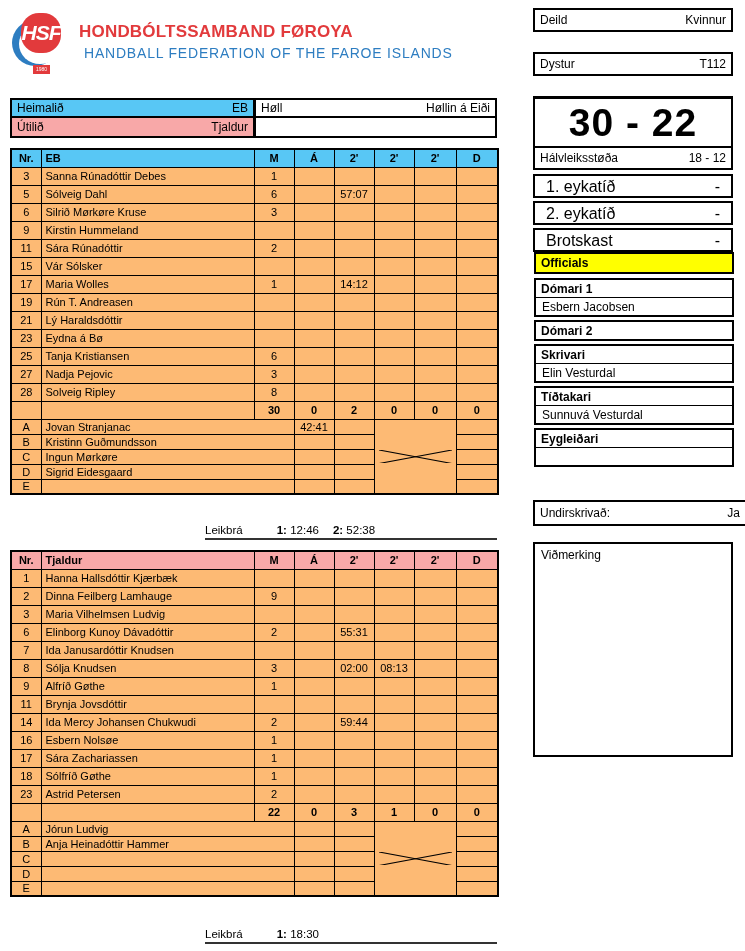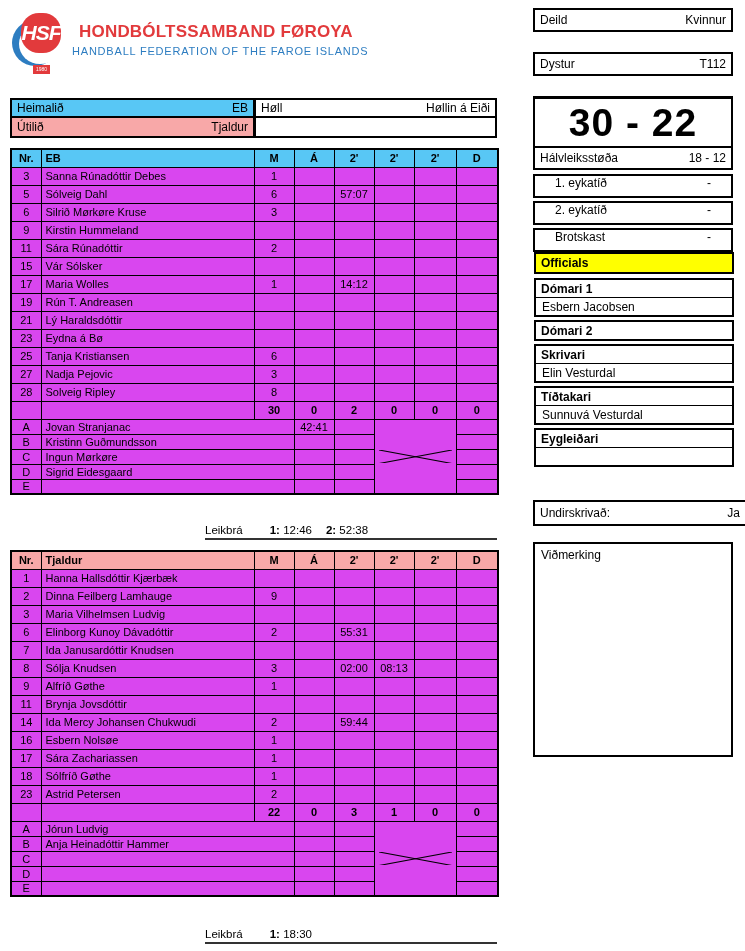--- a/index.html
+++ b/index.html
@@ -9,65 +9,65 @@
   
   .logo{position:absolute;left:12px;top:12px;width:58px;height:64px;}
   .logo-crescent{position:absolute;left:0px;top:8px;width:46px;height:46px;border-radius:50%;background:#2d7dc1;}
   .logo-crescent-hole{position:absolute;left:7px;top:12px;width:42px;height:40px;border-radius:50%;background:#fff;}
   .logo-badge{position:absolute;left:9px;top:1px;width:40px;height:40px;background:#e23a3c;border-radius:18px;
               display:flex;align-items:center;justify-content:center;}
   .logo-badge span{color:#fff;font-weight:bold;font-style:italic;font-size:21px;letter-spacing:-1px;}
   .logo-year{position:absolute;left:21px;top:53px;width:17px;height:9px;background:#e23a3c;color:#fff;
              font-size:5px;text-align:center;line-height:9px;}
   .brand-title{position:absolute;left:79px;top:22px;font-size:17px;font-weight:bold;color:#e23a3c;letter-spacing:0.2px;}
-  .brand-sub{position:absolute;left:72px;top:45px;font-size:11px;color:#2d7dc1;letter-spacing:0.8px;}
+  .brand-sub{position:absolute;left:84px;top:45px;font-size:14px;color:#2d7dc1;letter-spacing:0.8px;}
   #meta{position:absolute;left:533px;top:8px;width:200px;}
   .meta-row{border:2px solid #000;height:20px;display:flex;align-items:center;justify-content:space-between;
             padding:0 5px;font-size:12px;margin-bottom:20px;background:#fff;}
 
   
   .team-header{position:absolute;left:10px;top:98px;width:487px;font-size:12px;}
   .th-row{display:flex;height:20px;}
   .th-cell{border:1px solid #000;display:flex;align-items:center;justify-content:space-between;padding:0 5px;box-sizing:border-box;}
   .th-left{width:245px;border-width:2px;gap:44px;}
   .th-right{width:242px;border-width:2px;border-left-width:1px;background:#fff;}
   .th-row.second .th-cell{border-top-width:0px;}
 
   
-  table.roster{position:absolute;left:10px;border-collapse:collapse;table-layout:fixed;background:#d946ef;
+  table.roster{position:absolute;left:10px;border-collapse:collapse;table-layout:fixed;background:#fdba74;
                border:2px solid #000;}
   table.roster th, table.roster td{border:1px solid #000;font-size:11px;padding:0 4px;overflow:hidden;
                white-space:nowrap;height:18px;box-sizing:border-box;}
   table.roster th{font-weight:bold;text-align:center;}
   table.roster th.name{text-align:left;}
   #home-table thead th{background:#58c7f5;}
   #away-table thead th{background:#f8a8a8;}
   td.nr{text-align:center;}
   td.name{text-align:left;}
   td.num{text-align:center;}
   tr.totals td{font-weight:bold;height:18px;}
   tr.off td{height:15px;}
   td.xcell{padding:0;}
   td.xcell svg{display:block;width:100%;height:100%;}
   td.xcell line{stroke:#000;stroke-width:1.1;vector-effect:non-scaling-stroke;}
 
   
   .leikbra{position:absolute;left:205px;width:292px;font-size:11.5px;border-bottom:2px solid #333;
            padding-bottom:2px;display:flex;align-items:baseline;gap:6px;}
-  .leikbra .lb-label{margin-right:7px;}
+  .leikbra .lb-label{margin-right:14px;}
   .leikbra b{margin-left:14px;}
 
   
   #score-panel{position:absolute;left:533px;top:97px;width:200px;}
   .score-box{border:2px solid #000;background:#fff;margin-bottom:4px;}
   .score-big{height:47px;display:flex;align-items:center;justify-content:center;
              font-size:39px;font-weight:bold;letter-spacing:1px;border-bottom:2px solid #000;}
   .score-sub{height:20px;display:flex;align-items:center;justify-content:space-between;padding:0 5px;font-size:12px;gap:32px;}
-  .score-row{border:2px solid #000;background:#fff;height:20px;display:flex;align-items:flex-start;
-             justify-content:space-between;padding:0 20px;font-size:12px;margin-bottom:3px;}
+  .score-row{border:2px solid #000;background:#fff;height:20px;display:flex;align-items:flex-end;
+             justify-content:space-between;padding:0 11px;font-size:16px;margin-bottom:3px;}
 
   
   #officials{position:absolute;left:534px;top:252px;width:200px;}
   .off-title{border:2px solid #000;background:#ffff00;height:18px;display:flex;align-items:center;
              padding:0 5px;font-size:12px;font-weight:bold;margin-bottom:4px;}
   .off-entry{border:2px solid #000;background:#fff;margin-bottom:3px;}
   .off-role{height:17px;display:flex;align-items:center;padding:0 5px;font-size:12px;font-weight:bold;
             border-bottom:1px solid #000;}
   .off-entry .off-role:last-child{border-bottom:none;}
   .off-name{height:17px;display:flex;align-items:center;padding:0 6px;font-size:12px;}

